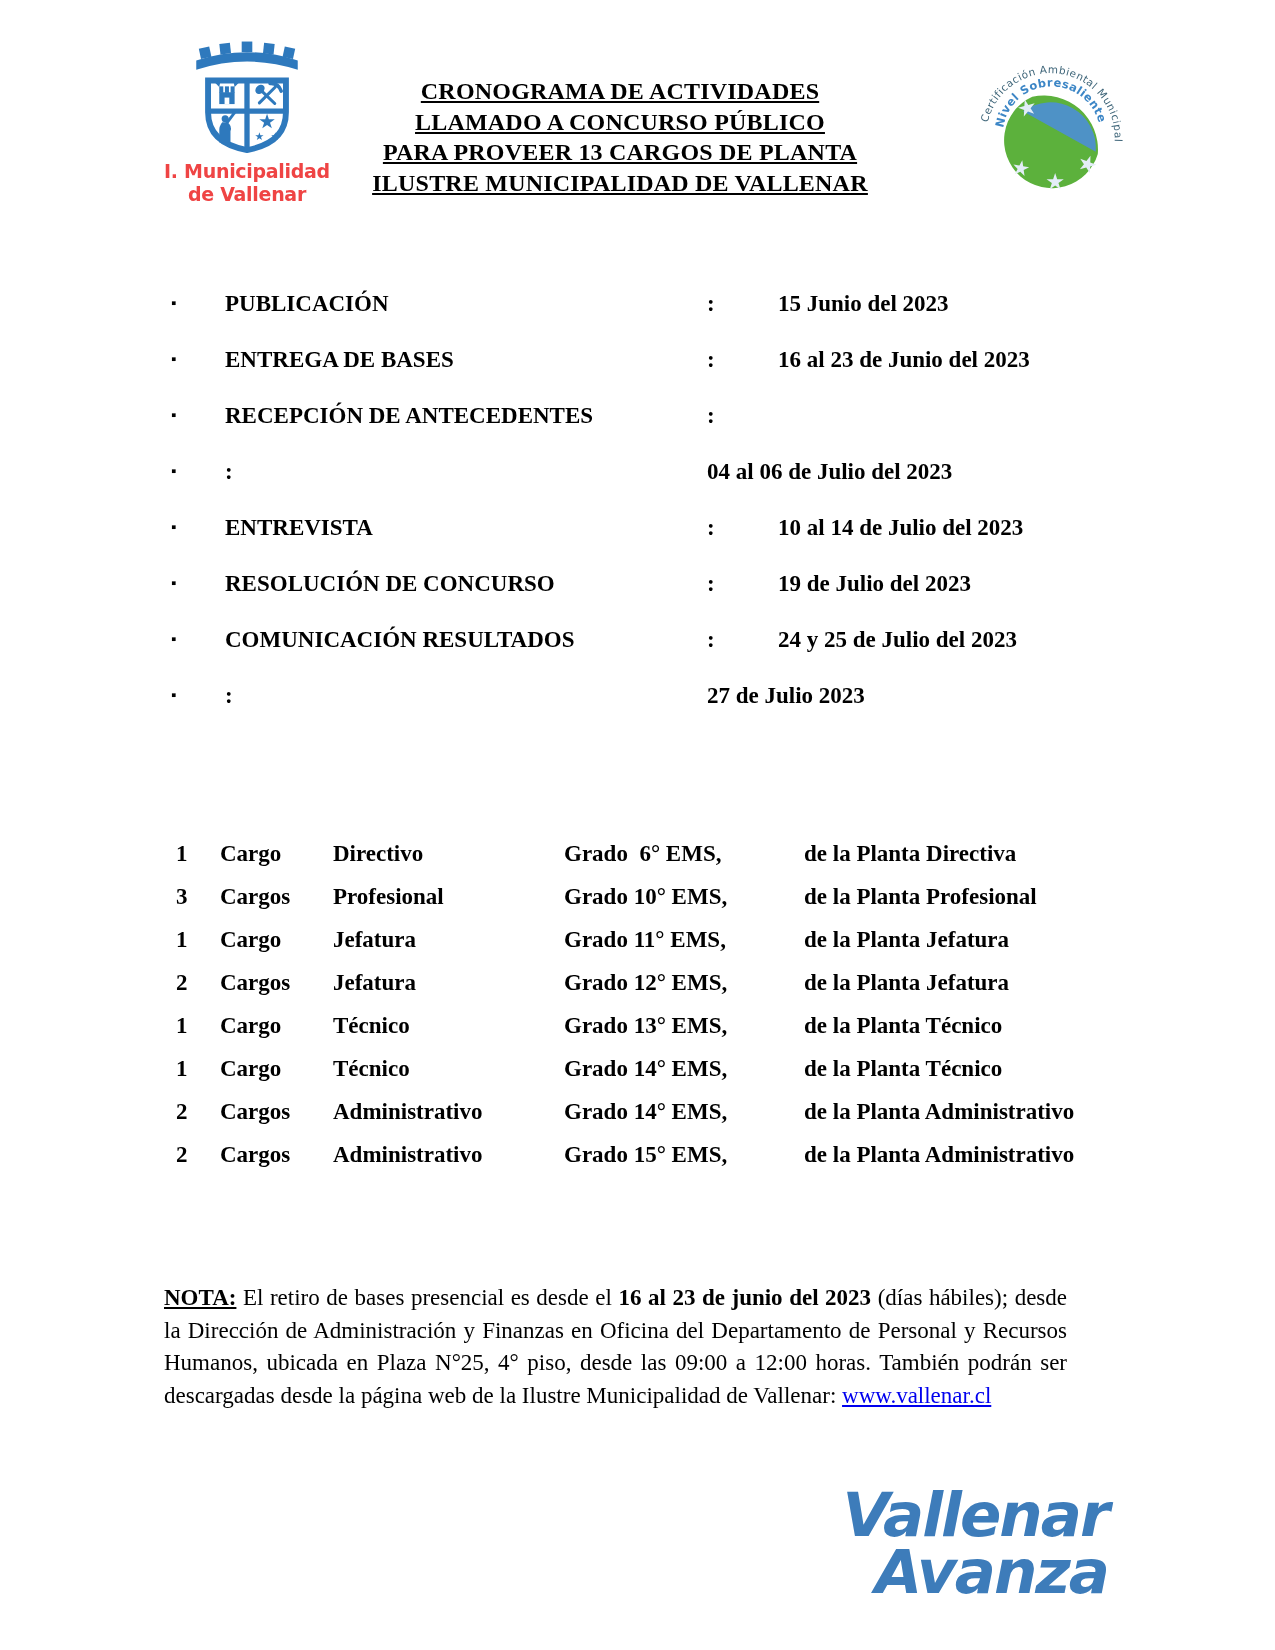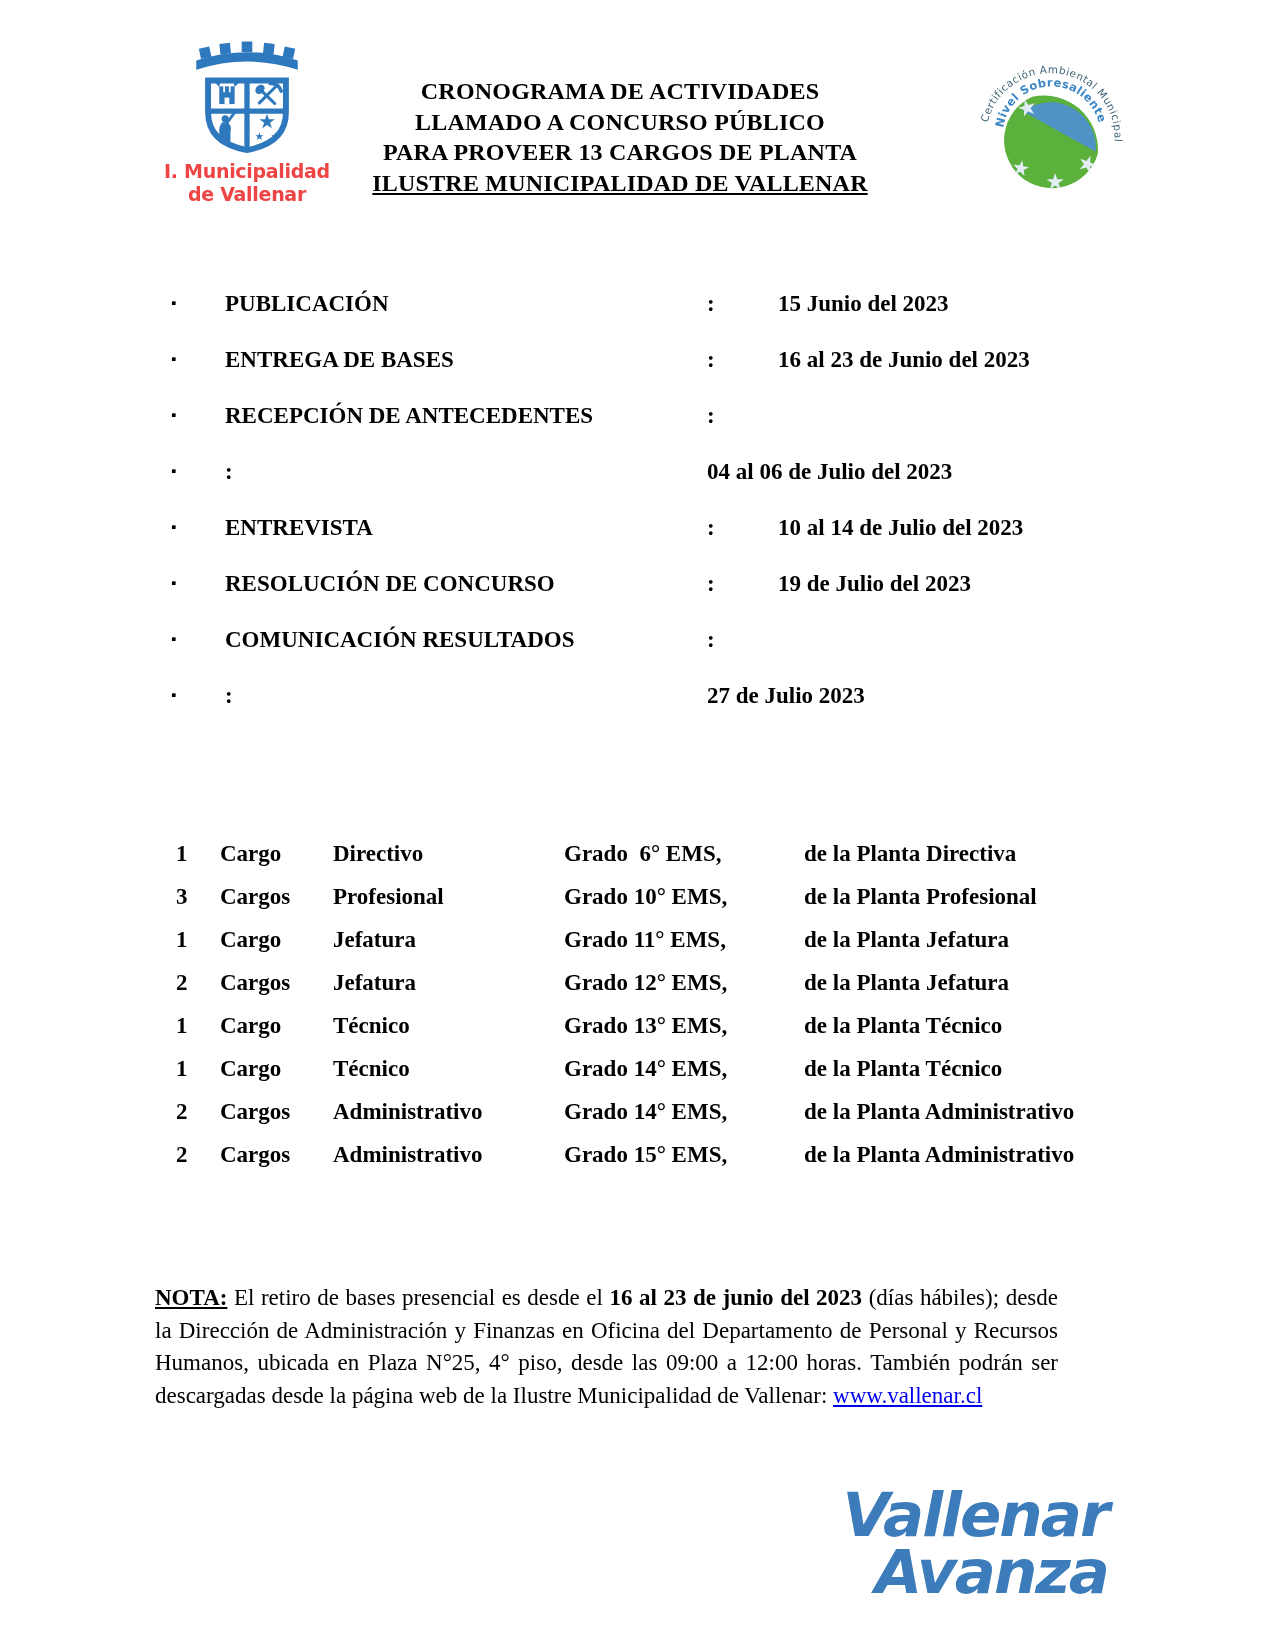--- a/index.html
+++ b/index.html
@@ -11,21 +11,21 @@
   
   .muni-logo { position:absolute; left:152px; top:36px; width:190px; text-align:center; }
   .muni-logo svg { display:block; margin:0 auto; width:118px; height:122px; }
   .logo-caption {
     margin-top:2px; font-family:"DejaVu Sans", sans-serif; font-weight:700;
     font-size:19px; line-height:23px; color:#ef4444; letter-spacing:-0.3px;
   }
 
   .doc-title {
     position:absolute; left:300px; top:76px; width:640px; text-align:center;
-    font-weight:700; font-size:24px; line-height:30.5px; letter-spacing:0.2px;
+    font-weight:700; font-size:24px; line-height:30.5px; letter-spacing:0.2px;text-decoration:underline;
   }
   .doc-title .underlined { text-decoration:underline; }
 
   .badge { position:absolute; left:973px; top:52px; width:156px; height:156px; }
   .badge svg { width:156px; height:156px; }
 
   
   .schedule { position:absolute; left:171px; top:287px; width:980px; }
   .schedule-row {
     display:grid; grid-template-columns:54px 482px 71px auto;
@@ -38,21 +38,21 @@
   .positions { position:absolute; left:176px; top:839px; width:950px; }
   .position-row {
     display:grid; grid-template-columns:44px 113px 231px 240px auto;
     font-weight:700; font-size:23px; line-height:30px; margin-bottom:13px;
     white-space:nowrap;
   }
   .grade-cell { white-space:pre; }
 
   
   .nota {
-    position:absolute; left:155px; top:1282px; width:903px; margin:0;
+    position:absolute; left:164px; top:1282px; width:903px; margin:0;
     font-size:23px; line-height:32.6px; text-align:justify;
   }
   .nota-label { font-weight:700; text-decoration:underline; }
   .nota .bold { font-weight:700; }
   .nota a { color:#0000EE; text-decoration:underline; cursor:pointer; }
 
   
   .avanza {
     position:absolute; left:798px; top:1486px; width:310px; text-align:right;
     font-family:"DejaVu Sans", sans-serif; font-weight:700; font-style:italic;
@@ -174,20 +174,21 @@
     <div class="schedule-row">
       <span class="bullet">▪</span>
       <span>RESOLUCIÓN DE CONCURSO</span>
       <span>:</span>
       <span>19 de Julio del 2023</span>
     </div>
     <div class="schedule-row">
       <span class="bullet">▪</span>
       <span>COMUNICACIÓN RESULTADOS</span>
       <span>:</span>
+      <span>24 y 25 de Julio del 2023</span>
     </div>
     <div class="schedule-row">
       <span class="bullet">▪</span>
       <span>:</span>
       <span>27 de Julio 2023</span>
     </div>
   </div>
 
   <div class="positions">
     <div class="position-row">

